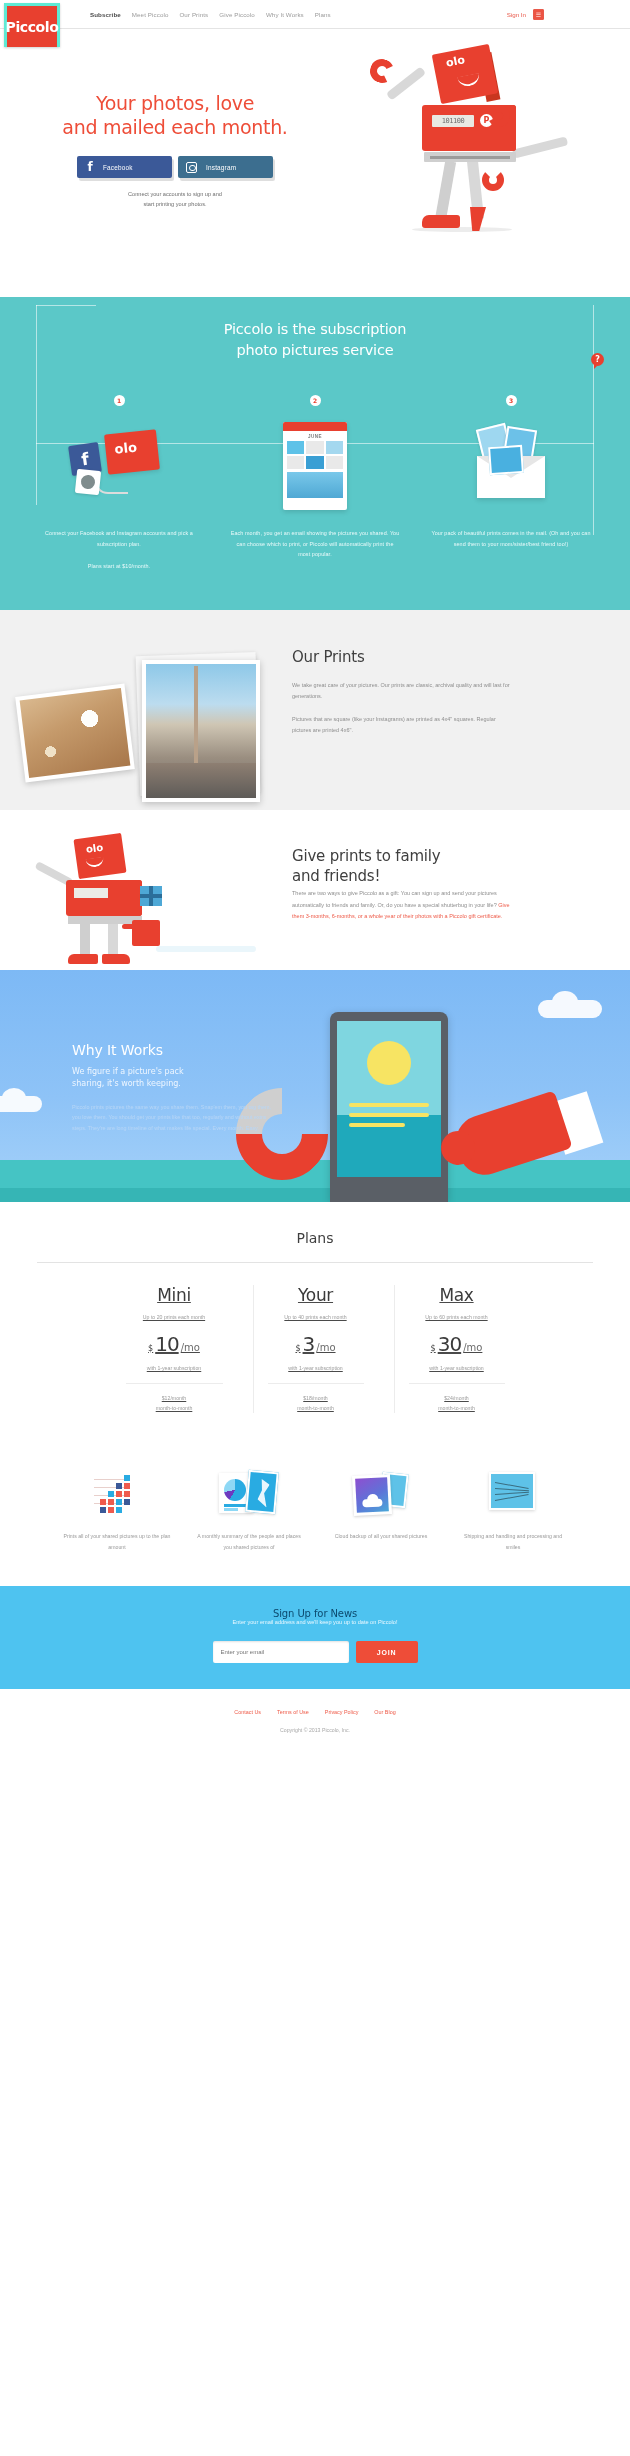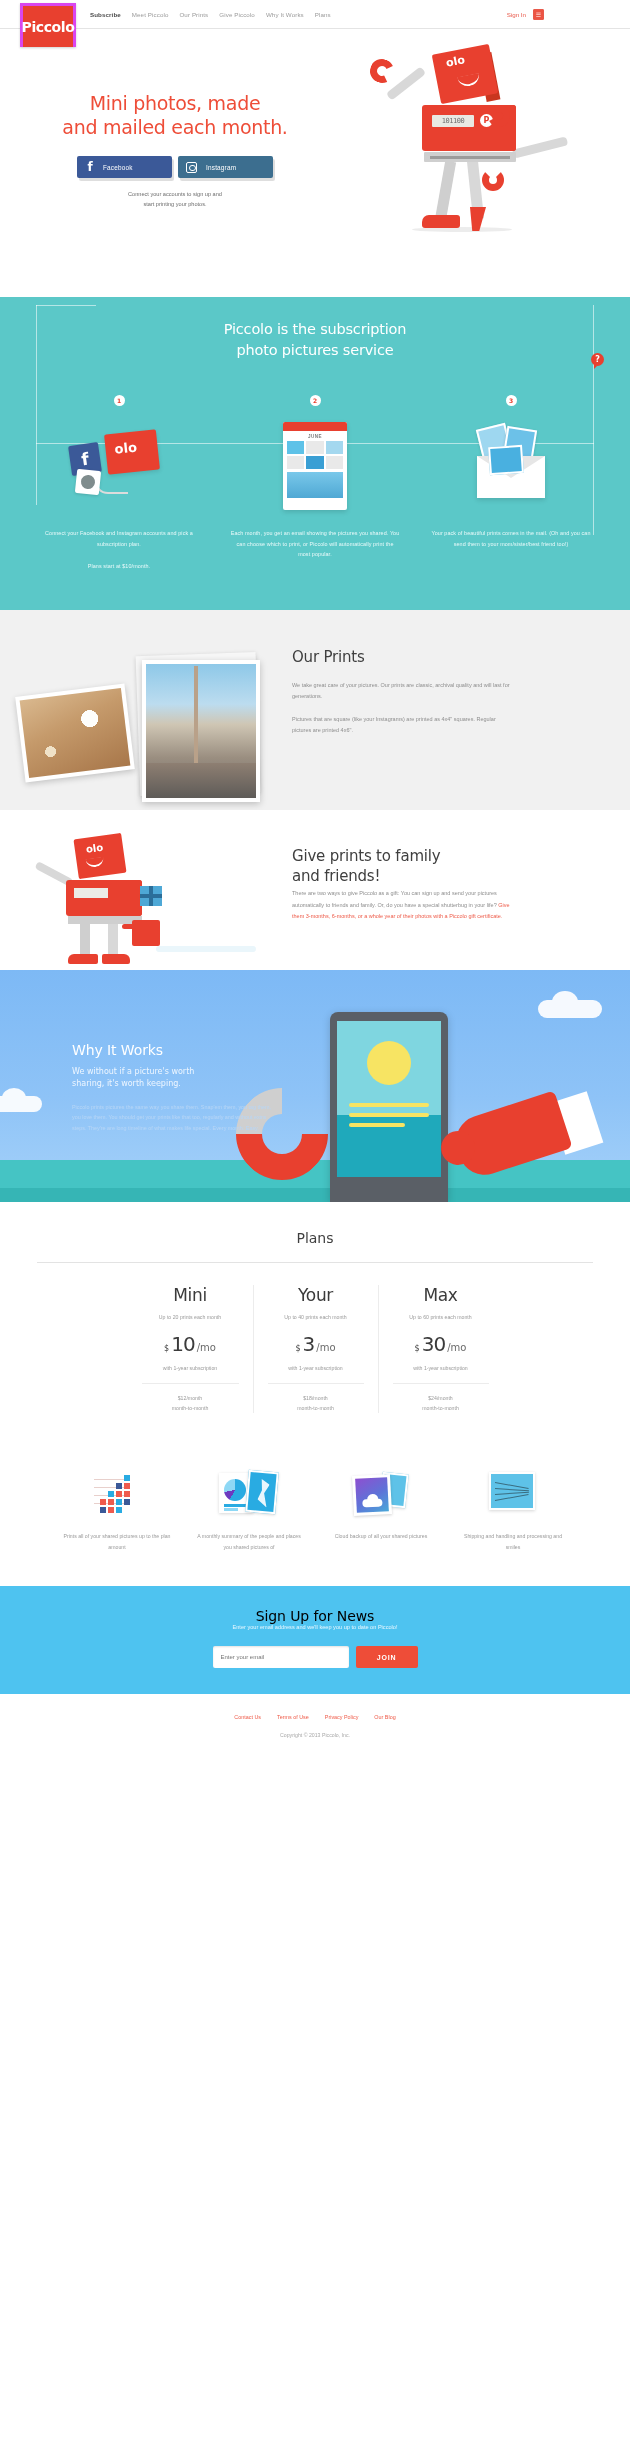--- a/index.html
+++ b/index.html
@@ -16,23 +16,23 @@
   .nav {
     height: 29px;
     border-bottom: 1px solid #e4e4e4;
     display: flex;
     align-items: center;
     position: relative;
     background: #fff;
   }
   .logo-box {
     position: absolute;
-    left: 20px; top: 3px;
+    left: 4px; top: 3px;
     width: 56px; height: 44px;
-    background: #d946ef;
+    background: #5eead4;
     padding: 3px 3px 0 3px;
     z-index: 5;
     filter: drop-shadow(0 1px 1px rgba(0,0,0,.18));
   }
   .logo-inner {
     width: 100%; height: 100%;
     background: #e8402f;
     display: flex; align-items: center; justify-content: center;
   }
   .logo-text {
@@ -526,21 +526,21 @@
     transform: rotate(-18deg);
   }
 
   
   .plans { background: #fff; padding: 28px 0 26px 0; }
   .plans h2 {
     text-align: center; font-family: "DejaVu Sans", sans-serif; font-weight: normal;
     font-size: 14px; color: #3f3f3f; margin-bottom: 16px;
   }
   .plans-rule { width: 556px; height: 1px; background: #e3e3e3; margin: 0 auto 22px auto; }
-  .plan-grid { display: flex; justify-content: center; gap: 0; }
+  .plan-grid { display: flex; justify-content: center; gap: 16px; text-decoration: underline; }
   .plan { width: 125px; text-align: center; padding: 0 8px; }
   .plan + .plan { border-left: 1px solid #ececec; }
   .plan-name {
     font-family: "DejaVu Sans", sans-serif; font-weight: normal;
     font-size: 17px; color: #3b3b3b; margin-bottom: 9px; letter-spacing: -.3px;
   }
   .plan-limit { font-size: 5.2px; color: #9a9a9a; margin-bottom: 12px; }
   .plan-price {
     display: flex; align-items: baseline; justify-content: center;
     gap: 2px; margin-bottom: 9px;
@@ -581,22 +581,22 @@
   .f3-cloud { position: absolute; left: 6px; bottom: 5px; width: 20px; height: 8px; background: #fff; border-radius: 5px; }
   .f3-cloud:before { content:""; position:absolute; left:5px; top:-5px; width:11px; height:10px; background:#fff; border-radius:50%; }
   .f4 { position: relative; width: 48px; height: 42px; }
   .f4-env { width: 46px; height: 38px; background: #5ec2e8; border: 2px solid #fff; box-shadow: 0 1px 3px rgba(0,0,0,.16); position: relative; }
   .f4-stamp { position: absolute; left: 4px; top: 4px; width: 36px; height: 28px; }
   .f4-stamp i { position: absolute; left: 0; top: 0; width: 34px; height: 1.4px; background: #3a6d80; transform-origin: left center; display: block; }
 
   
   .signup { background: #4ec3f0; padding: 22px 0 26px 0; text-align: center; }
   .signup h2 {
-    color: #000000; font-family: "DejaVu Sans", sans-serif; font-weight: normal;
-    font-size: 14px; letter-spacing: -.1px;
+    color: #0c4a6e; font-family: "DejaVu Sans", sans-serif; font-weight: normal;
+    font-size: 10px; letter-spacing: -.1px;
   }
   .signup p { color: #eaf8ff; font-size: 5.6px; margin-bottom: 16px; }
   .signup-form { display: flex; justify-content: center; gap: 7px; }
   .signup-form input {
     width: 136px; height: 22px;
     border: none; border-radius: 2px;
     padding: 0 8px; font-size: 6px; color: #9a9a9a;
     font-family: "Liberation Sans", sans-serif;
     box-shadow: inset 0 1px 2px rgba(0,0,0,.12);
   }
@@ -637,21 +637,21 @@
       <a href="#" class="signin">Sign In</a>
       <div class="cart">
         <span>☰</span>
       </div>
     </div>
   </div>
 
   <div class="hero">
     <div class="hero-copy">
       <h1>
-        <span>Mini photos, made</span><br>
+        <span>Your photos, love</span><br>
         <span>and mailed each month.</span>
       </h1>
       <div class="social-row">
         <div class="btn-social btn-fb">
           <span class="glyph">f</span>
           <span class="lbl">Facebook</span>
         </div>
         <div class="btn-social btn-ig">
           <span class="ig-glyph"></span>
           <span class="lbl" style="margin-left:9px">Instagram</span>
@@ -818,21 +818,21 @@
         <div class="ph-line ph-l1"></div>
         <div class="ph-line ph-l2"></div>
         <div class="ph-line ph-l3"></div>
       </div>
     </div>
     <div class="hand-cuff"></div>
     <div class="hand"></div>
     <div class="why-copy">
       <h2>Why It Works</h2>
       <div class="why-sub">
-        <span>We without if a picture's worth</span><br>
+        <span>We figure if a picture's pack</span><br>
         <span>sharing, it's worth keeping.</span>
       </div>
       <div class="why-body">Piccolo prints pictures the same way you share them. Snap'em them, you tag them, you love them. You should get your prints like that too, regularly and without extra steps. They're are long timeline of what makes life special. Every month. Easy.</div>
     </div>
   </div>
 
   <div class="plans">
     <h2>Plans</h2>
     <div class="plans-rule"></div>
     <div class="plan-grid">

